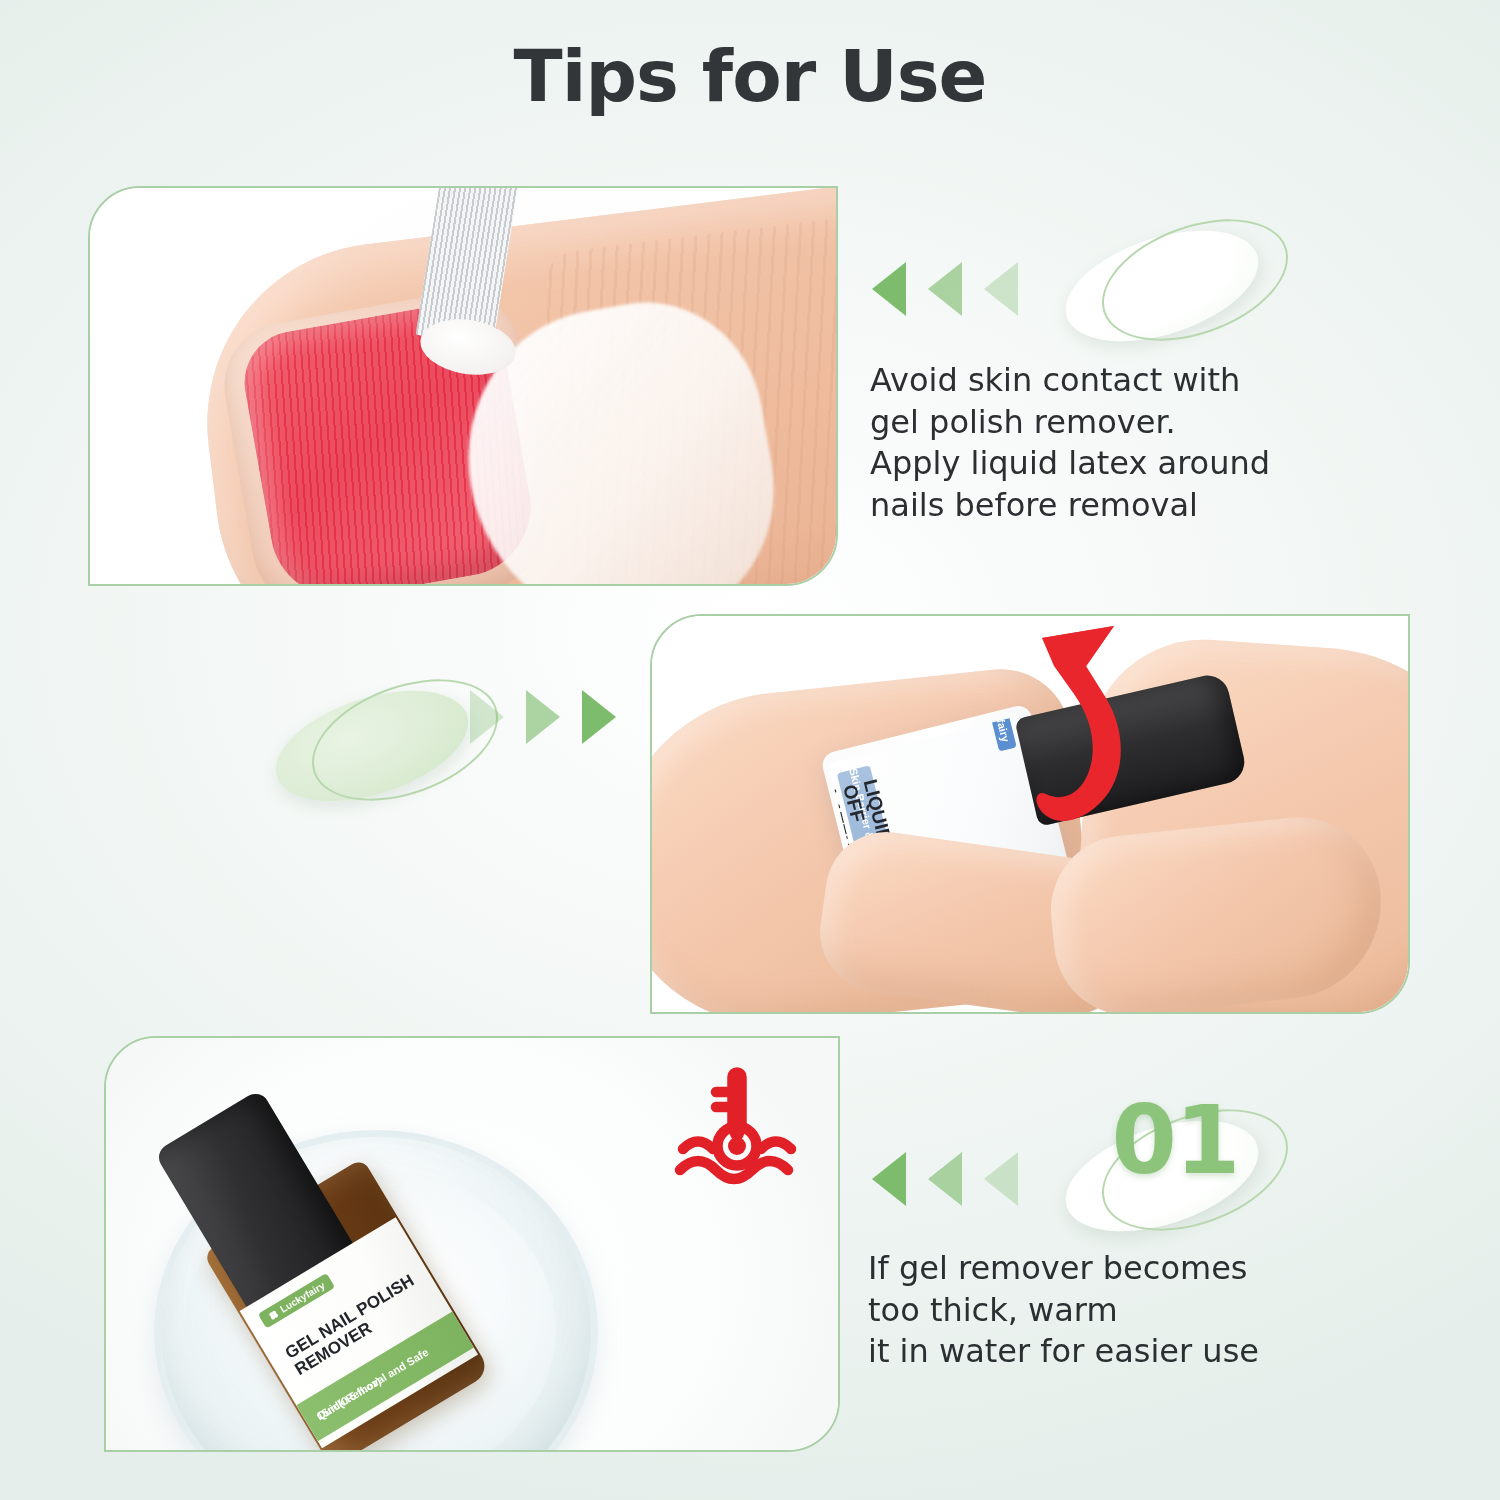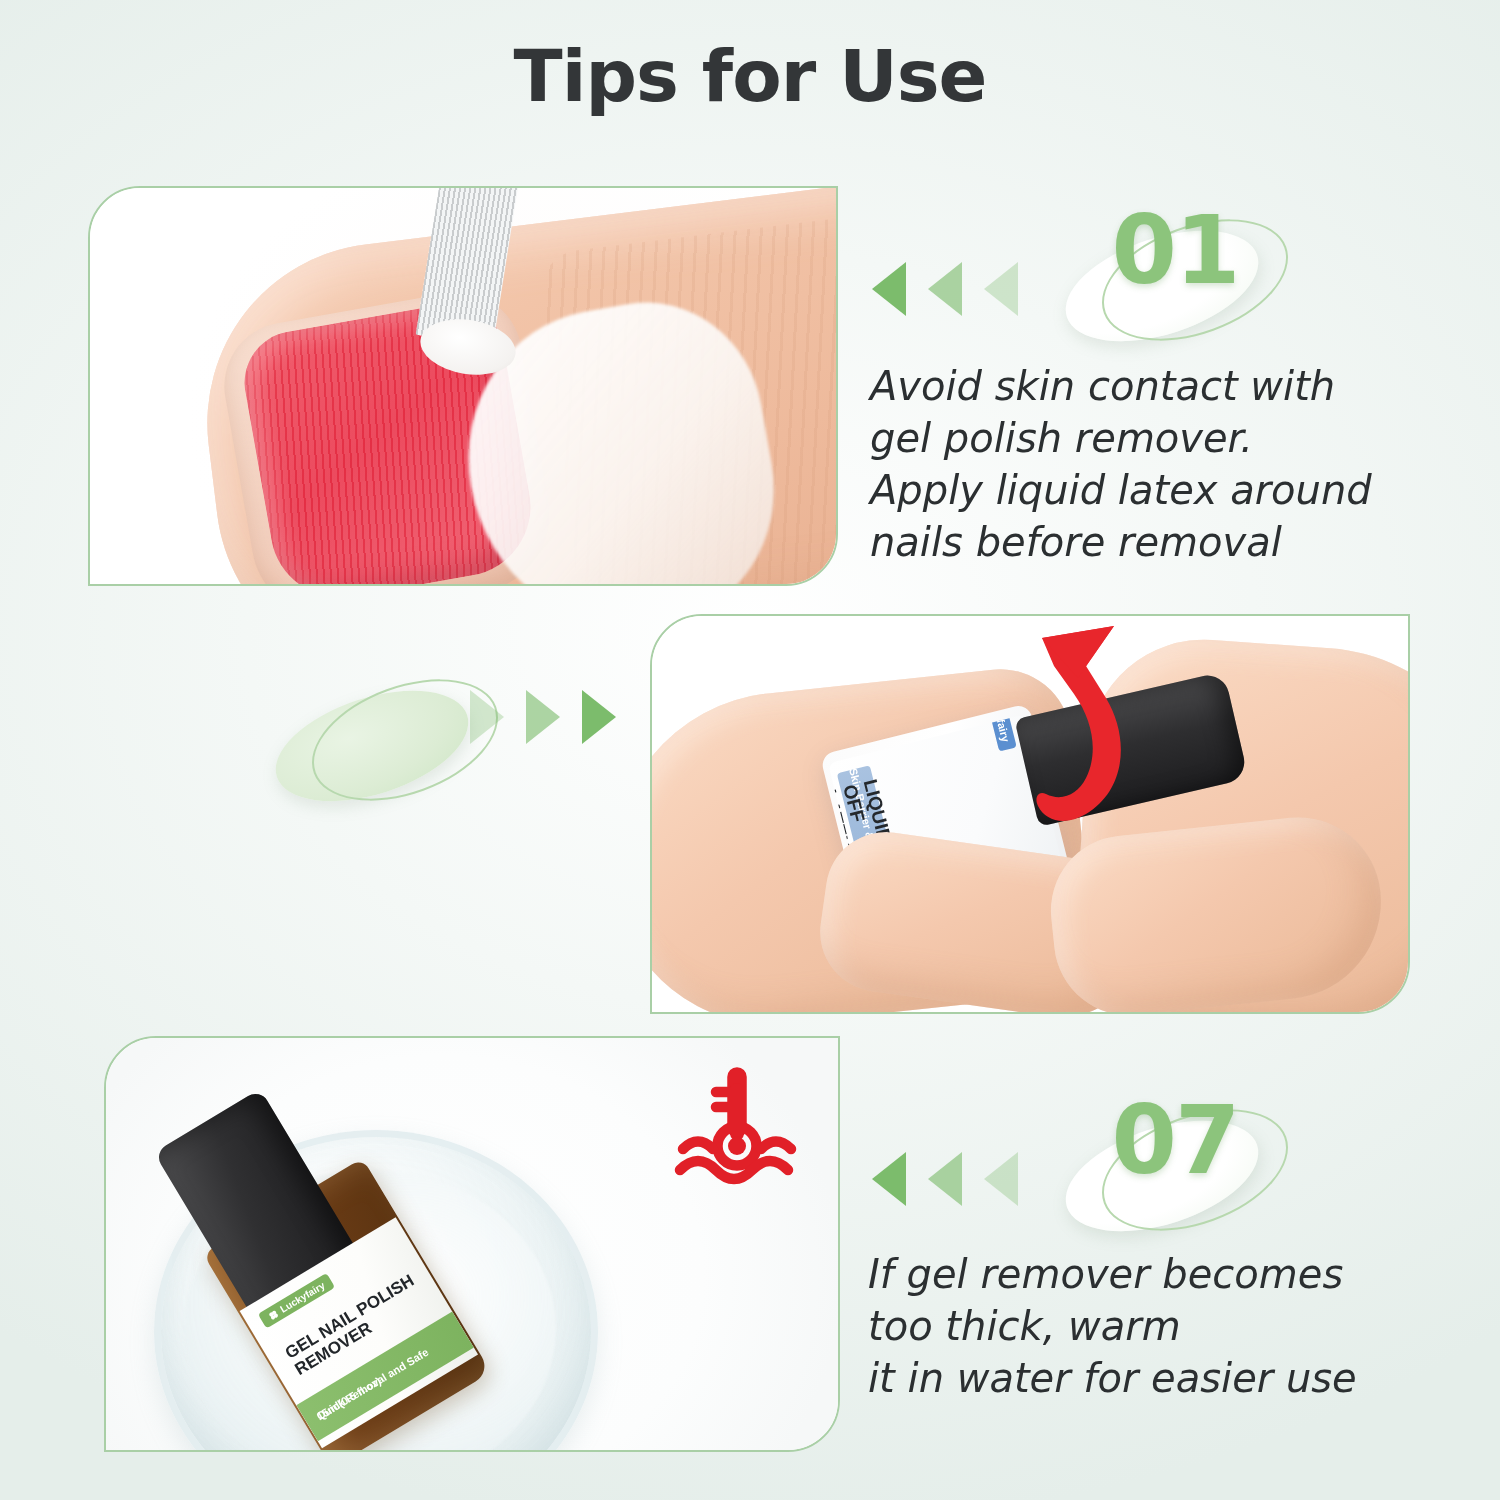--- a/index.html
+++ b/index.html
@@ -41,26 +41,25 @@
     border-top-left-radius: 52px;
     border-bottom-right-radius: 52px;
     border-top-right-radius: 0;
     border-bottom-left-radius: 0;
   }
   .photo { position: absolute; inset: 0; overflow: hidden; }
 
   
   .step-text {
     position: absolute;
-    font-size: 40px;
+    font-size: 32px;
     line-height: 1.30;
     color: #2b2f31;
     font-family: "DejaVu Sans", sans-serif;
     white-space: pre-line;
-    font-style: italic;
   }
 
   
   .badge { position: absolute; width: 270px; height: 150px; }
   .badge .disc {
     position: absolute;
     left: 22px; top: 42px;
     width: 200px; height: 96px;
     border-radius: 50%;
     transform: rotate(-18deg);
@@ -397,21 +396,20 @@
 
   <div class="chevrons" style="left:872px; top:262px;">
     <div class="tri left" style="opacity:1;"></div>
     <div class="tri left" style="opacity:0.62;"></div>
     <div class="tri left" style="opacity:0.32;"></div>
   </div>
 
   <div class="badge" style="left:1040px; top:196px;">
     <div class="disc"></div>
     <div class="ring"></div>
-    <div class="num">01</div>
   </div>
 
   <div class="step-text" style="left:870px; top:360px; width:570px;">Avoid skin contact with
 gel polish remover.
 Apply liquid latex around
 nails before removal</div>
 
   <div class="badge" style="left:250px; top:656px;">
     <div class="disc tint"></div>
     <div class="ring"></div>
@@ -503,20 +501,20 @@
 
   <div class="chevrons" style="left:872px; top:1152px;">
     <div class="tri left" style="opacity:1;"></div>
     <div class="tri left" style="opacity:0.62;"></div>
     <div class="tri left" style="opacity:0.32;"></div>
   </div>
 
   <div class="badge" style="left:1040px; top:1086px;">
     <div class="disc"></div>
     <div class="ring"></div>
-    <div class="num">07</div>
+    <div class="num">01</div>
   </div>
 
   <div class="step-text" style="left:868px; top:1248px; width:560px;">If gel remover becomes
 too thick, warm
 it in water for easier use</div>
 
 </div>
 
 </body></html>

